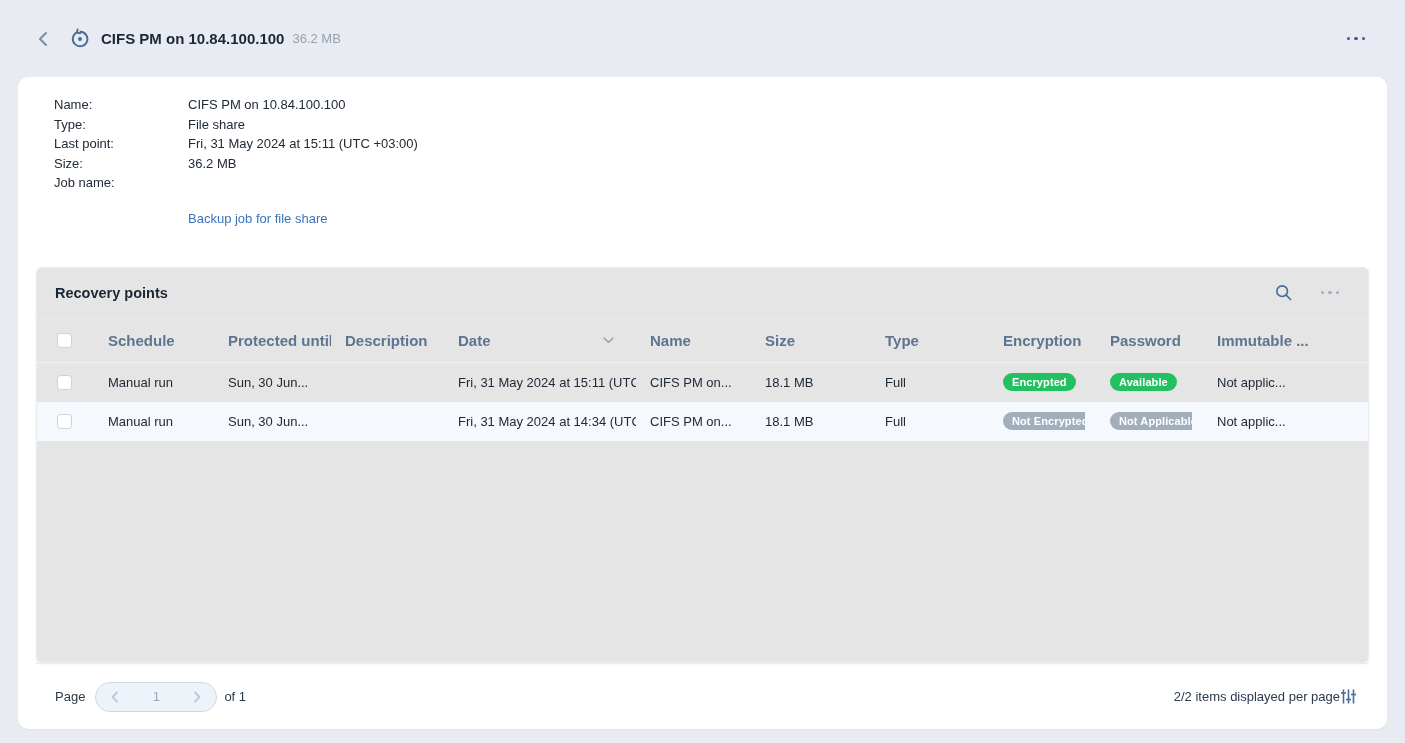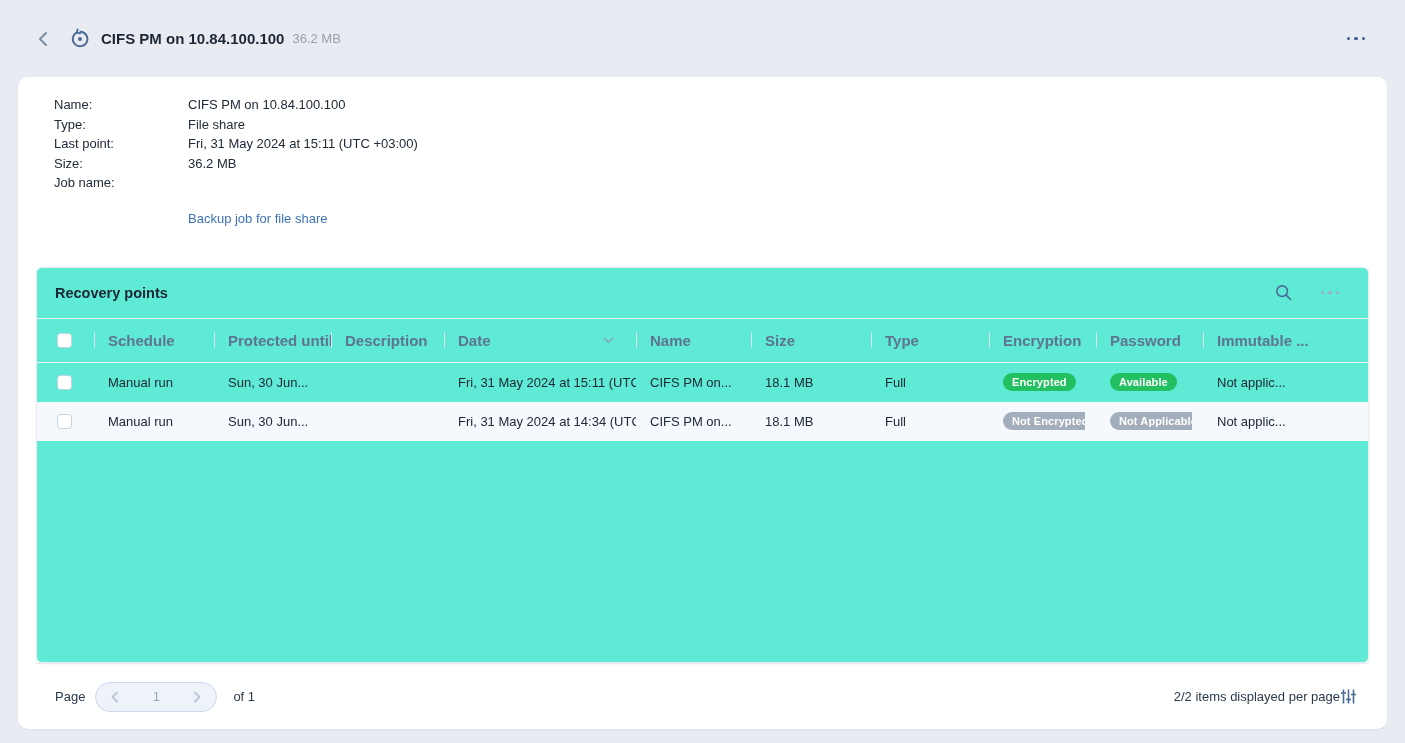--- a/index.html
+++ b/index.html
@@ -56,21 +56,21 @@
   .info { padding: 18px 18px 0 36px; }
   .info-row { display: flex; font-size: 13px; line-height: 19.5px; }
   .info-label { width: 134px; color: #202b38; }
   .info-value { color: #202b38; }
   .info-link { color: #3c72b8; text-decoration: none; cursor: pointer; margin-top: 36px; }
 
   
   .table-card {
     margin: 38px 18px 0 18px;
     height: 398px;
-    background: #5eead4;
+    background: #e5e5e5;
     border: 1px solid #e9edf2;
     border-radius: 6px;
     box-shadow: 0 1px 3px rgba(25,39,64,0.06);
     overflow: hidden;
     display: flex;
     flex-direction: column;
   }
   .table-head {
     height: 51px;
     flex: none;
@@ -161,21 +161,21 @@
     width: 40px;
     border: none;
     background: transparent;
     text-align: center;
     font-size: 13px;
     color: #9aa7b8;
     font-family: inherit;
     outline: none;
   }
   .pill-arrow { display: flex; align-items: center; cursor: default; }
-  .of-label { margin-left: 16px; }
+  .of-label { margin-left: 7px; }
   .pagination-right { margin-left: auto; display: flex; align-items: center; }
   .items-summary { color: #2b3a4d; }
 </style>
 </head>
 <body>
 
 <header class="topbar">
   <div class="back-btn">
     <svg width="14" height="18" viewBox="0 0 14 18">
       <polyline points="10,3 4,9 10,15" fill="none" stroke="#7b8da4" stroke-width="2" stroke-linecap="round" stroke-linejoin="round"></polyline>

